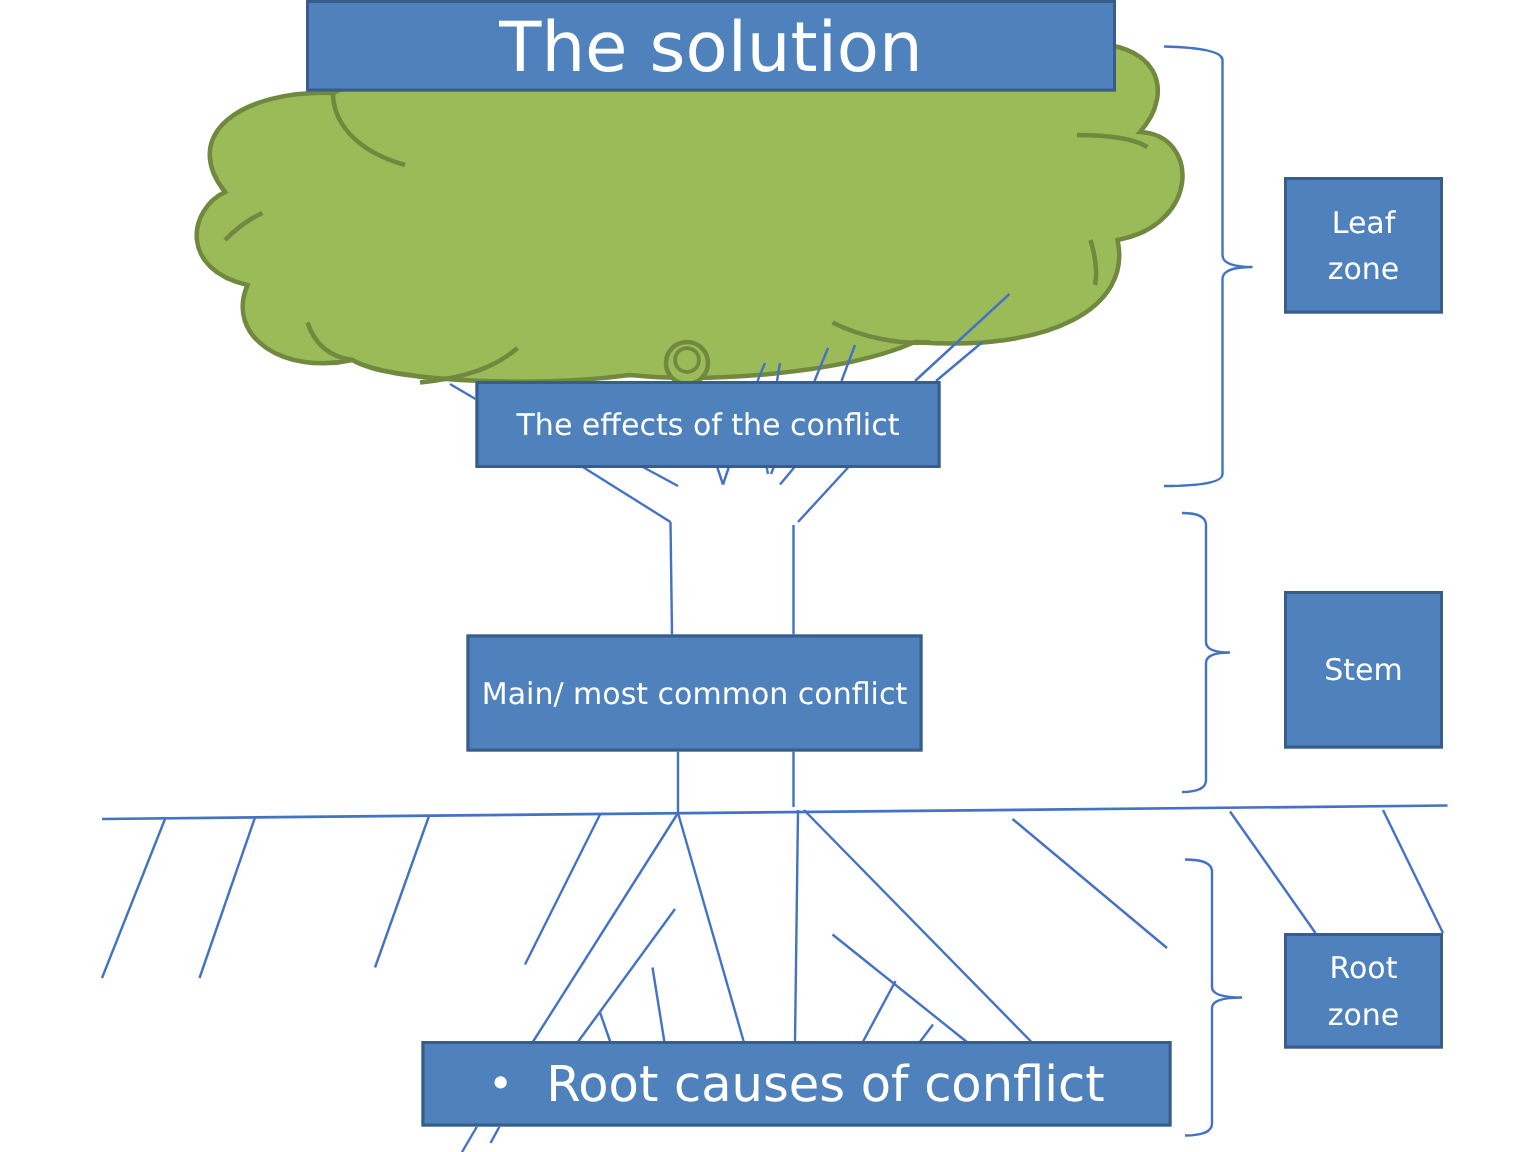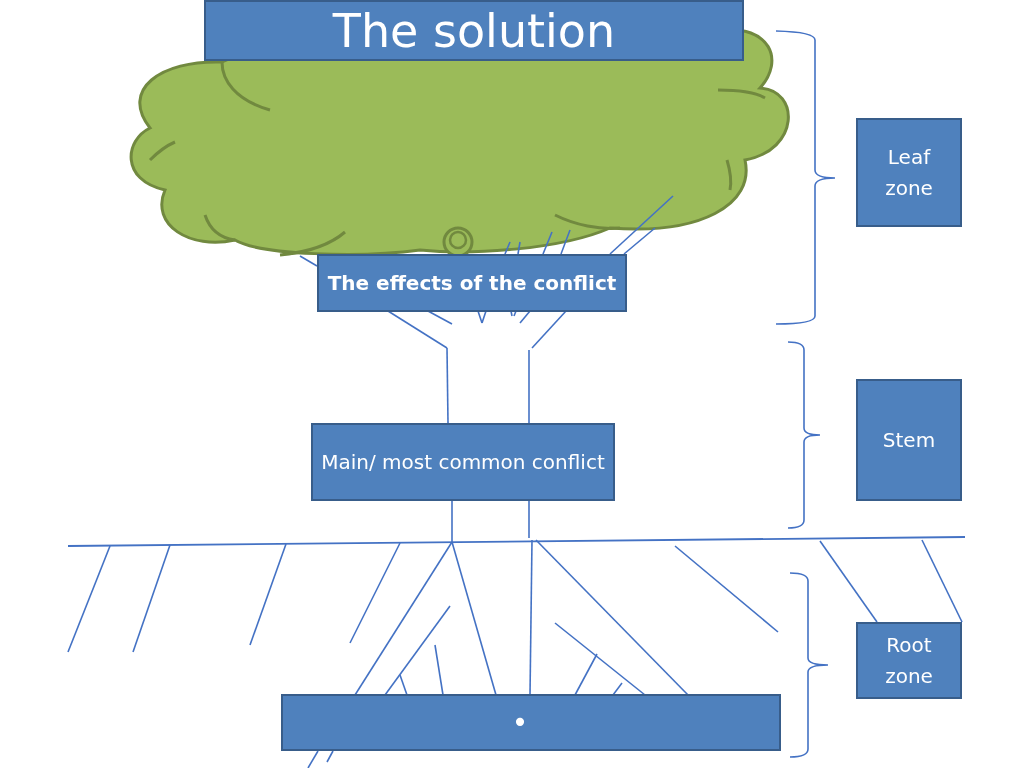--- a/index.html
+++ b/index.html
@@ -4,27 +4,27 @@
 <style>
   html, body { margin: 0; padding: 0; background: #ffffff; }
   body { width: 1024px; height: 768px; position: relative; overflow: hidden;
          font-family: "Liberation Sans", "DejaVu Sans", sans-serif; }
   svg.canvas { position: absolute; left: 0; top: 0; }
   .box { position: absolute; background: #4F81BD; border: 2px solid #385D8A;
          box-sizing: border-box; color: #ffffff; display: flex;
          align-items: center; justify-content: center; text-align: center;
          font-family: "DejaVu Sans", sans-serif; }
   .title-box { left: 204px; top: 0px; width: 540px; height: 61px; font-size: 46px; letter-spacing: 0px; }
-  .effects-box { left: 317px; top: 254px; width: 310px; height: 58px; font-size: 20px; font-weight: bold; }
+  .effects-box { left: 317px; top: 254px; width: 310px; height: 58px; font-size: 20px; }
   .main-box { left: 311px; top: 423px; width: 304px; height: 78px; font-size: 20px; }
   .root-box { left: 281px; top: 694px; width: 500px; height: 57px; font-size: 33px; }
   .root-box .bullet { margin-right: 22px; font-size: 28px; }
   .zone-box { left: 856px; width: 106px; font-size: 20px; line-height: 31px; }
-  .zone-leaf { top: 118px; height: 109px; }
-  .zone-stem { top: 379px; height: 122px; }
+  .zone-leaf { top: 118px; height: 91px; }
+  .zone-stem { top: 394px; height: 105px; }
   .zone-root { top: 622px; height: 77px; }
   .zone-box span { display: block; }
 </style>
 </head>
 <body>
 
 <svg class="canvas" width="1024" height="768" viewBox="0 0 1024 768">
 
   <g>
     <path fill="#9BBB59" stroke="#71893F" stroke-width="3" d="M 222 62
@@ -112,20 +112,21 @@
 <div class="box effects-box">
   <span>The effects of the conflict</span>
 </div>
 
 <div class="box main-box">
   <span>Main/ most common conflict</span>
 </div>
 
 <div class="box root-box">
   <span class="bullet">•</span>
+  <span>Root causes of conflict</span>
 </div>
 
 <div class="box zone-box zone-leaf">
   <div>
     <span>Leaf</span>
     <span>zone</span>
   </div>
 </div>
 
 <div class="box zone-box zone-stem">

